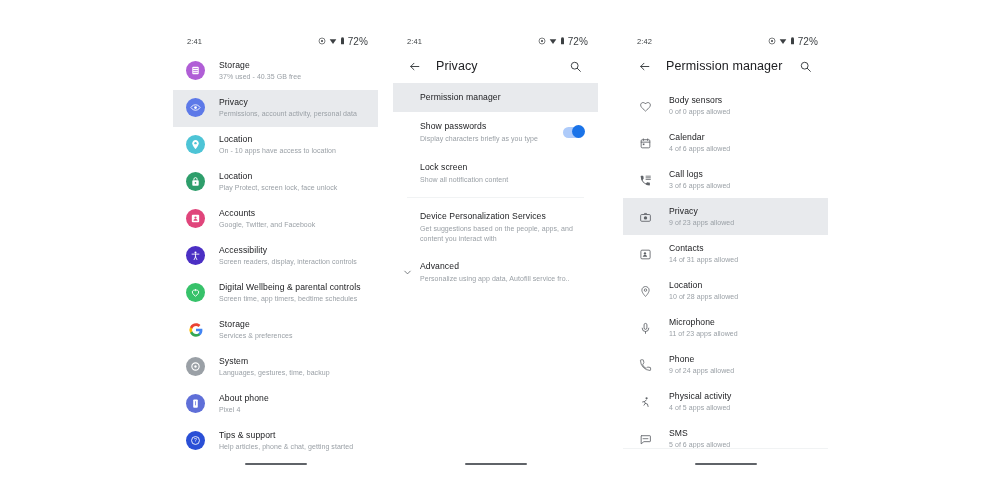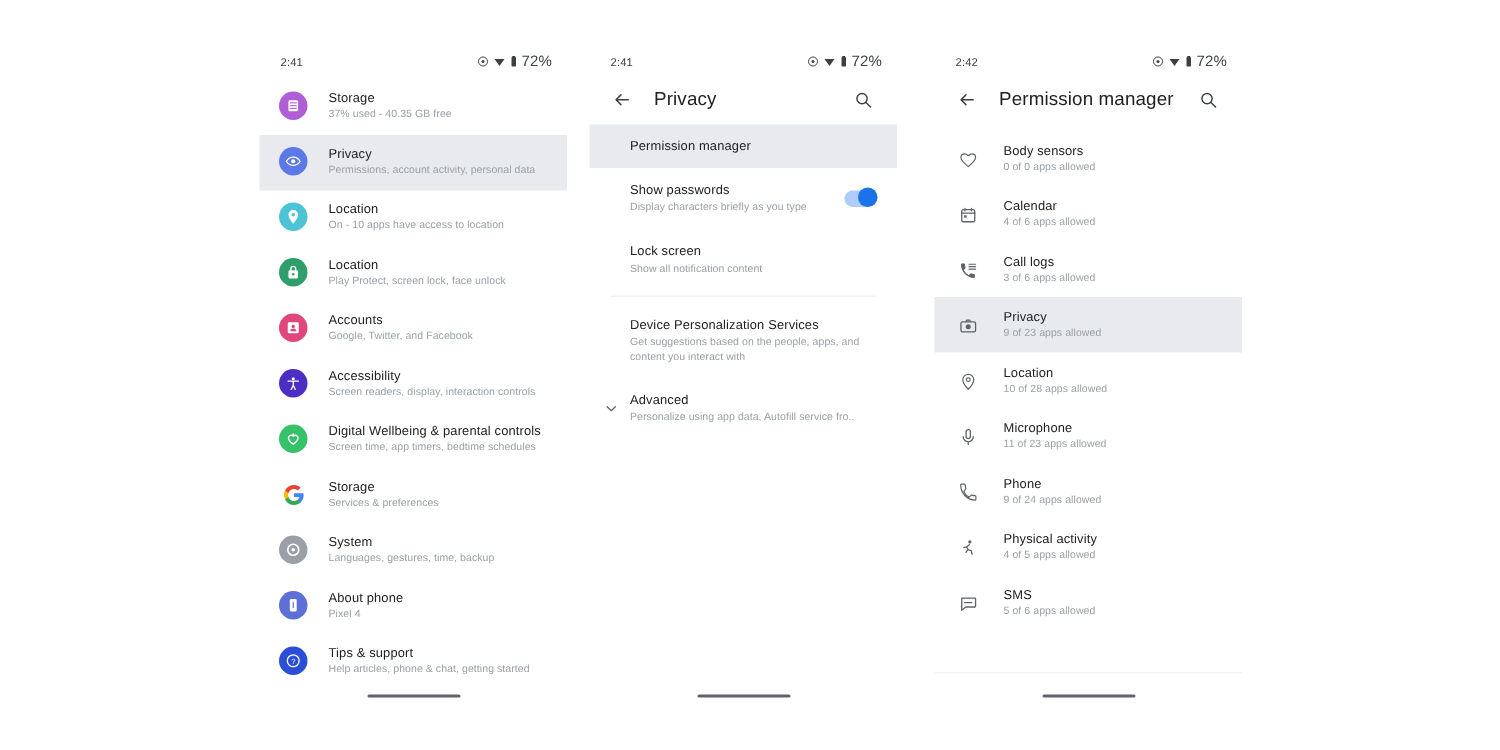--- a/index.html
+++ b/index.html
@@ -524,20 +524,33 @@
               <path d="M9 6.5l1.2-2h3.6l1.2 2" fill="none" stroke="#5f6368" stroke-width="1.6"></path>
               <circle cx="12" cy="12.7" r="3.1" fill="#5f6368"></circle>
             </svg>
         </span>
         <span class="mtxt">
           <div class="m1">Privacy</div>
           <div class="m2">9 of 23 apps allowed</div>
         </span>
       </div>
 
+      <div class="mrow">
+        <span class="mic">
+          <svg width="13" height="13" viewBox="0 0 24 24">
+              <rect x="3.5" y="4" width="17" height="16" rx="2" fill="none" stroke="#5f6368" stroke-width="1.6"></rect>
+              <circle cx="11" cy="10" r="2.2" fill="#5f6368"></circle>
+              <path d="M7 16c0-2.2 1.8-3.3 4-3.3s4 1.1 4 3.3z" fill="#5f6368"></path>
+            </svg>
+        </span>
+        <span class="mtxt">
+          <div class="m1">Contacts</div>
+          <div class="m2">14 of 31 apps allowed</div>
+        </span>
+      </div>
 
       <div class="mrow">
         <span class="mic">
           <svg width="13" height="13" viewBox="0 0 24 24">
               <path d="M12 2.8c-3.7 0-6.7 3-6.7 6.7 0 5 6.7 11.7 6.7 11.7s6.7-6.7 6.7-11.7c0-3.7-3-6.7-6.7-6.7z" fill="none" stroke="#5f6368" stroke-width="1.5"></path>
               <circle cx="12" cy="9.4" r="2.3" fill="none" stroke="#5f6368" stroke-width="1.5"></circle>
             </svg>
         </span>
         <span class="mtxt">
           <div class="m1">Location</div>

